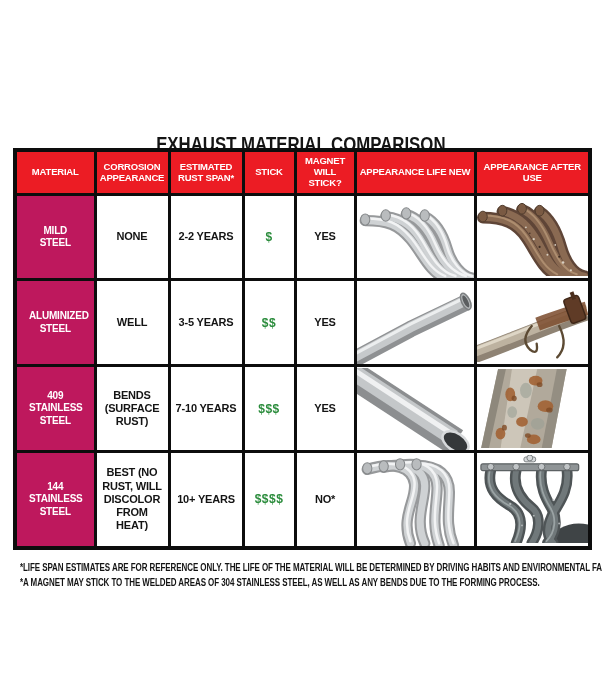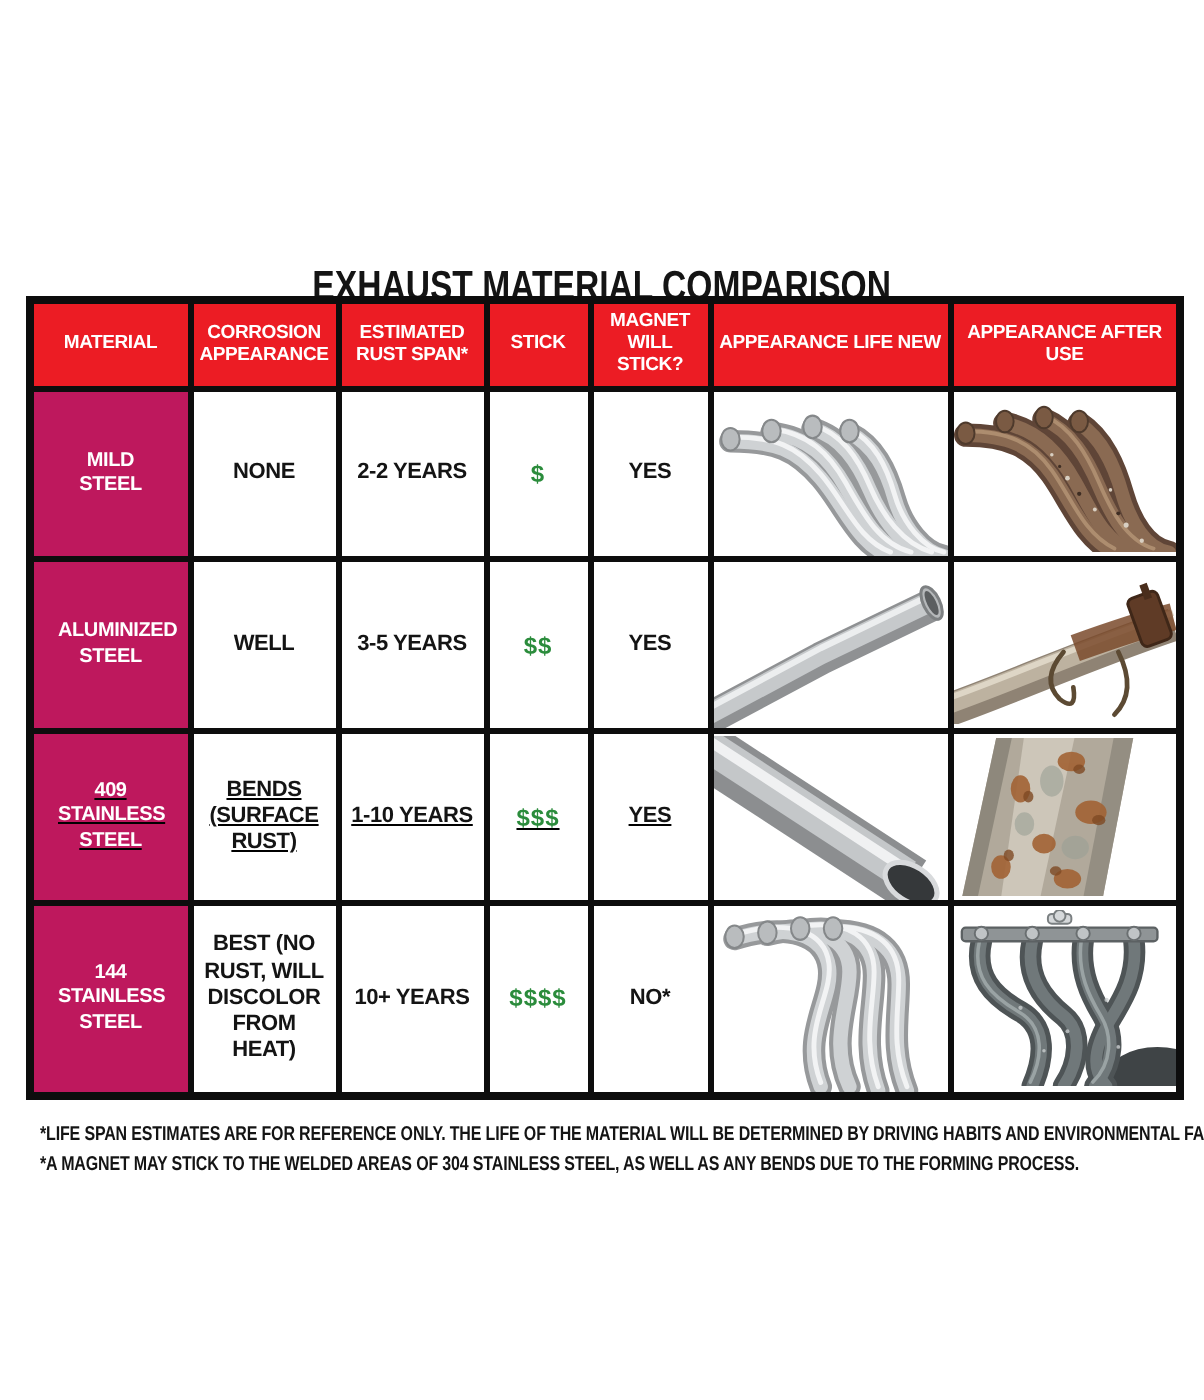--- a/index.html
+++ b/index.html
@@ -27,21 +27,21 @@
     height:37px;padding:2px 2px;letter-spacing:-0.2px;
   }
   th.mat{
     background:#be185d;color:#ffffff;font-size:10px;line-height:1.25;
     padding:2px 12px;letter-spacing:-0.2px;
   }
   td.val{background:#ffffff;color:#141414;font-size:11px;line-height:1.2;padding:2px 4px;letter-spacing:-0.2px;margin-left:10px;}
   td.cost{background:#ffffff;color:#2b8c3c;font-size:12px;letter-spacing:0.5px;padding:0 2px;}
   td.img{background:#ffffff;padding:0;}
   td.img svg{display:block;width:100%;height:100%;}
-  tr.r1{height:85px;} tr.r2{height:86px;} tr.r3{height:86px;text-decoration:underline;} tr.r4{height:96px;}
+  tr.r1{height:85px;} tr.r2{height:86px;} tr.r3{height:86px;} tr.r4{height:96px;}
   .foot{
     position:absolute;left:20px;top:560px;width:575px;color:#141414;
   }
   .foot div{
     font-size:10px;font-weight:bold;white-space:nowrap;line-height:1.5;
     transform:scaleX(0.80);transform-origin:left center;letter-spacing:-0.1px;
   }
 </style>
 </head>
 <body>
@@ -181,21 +181,21 @@
           <path d="M56,44 q-12,14 -2,24 q9,7 7,-6"></path>
           <path d="M84,44 q10,20 -2,32"></path>
         </g>
       </svg>
     </td>
   </tr>
 
   <tr class="r3">
     <th class="mat">409 STAINLESS STEEL</th>
     <td class="val">BENDS (SURFACE RUST)</td>
-    <td class="val">1-10 YEARS</td>
+    <td class="val">7-10 YEARS</td>
     <td class="cost">$$$</td>
     <td class="val">YES</td>
     <td class="img">
       <svg viewBox="0 0 114 80" preserveAspectRatio="none" aria-label="new-polished-straight-pipe-photo">
         <g fill="none" stroke-linecap="butt">
           <path d="M-2,8 L96,72" stroke="#8c8e90" stroke-width="27"></path>
           <path d="M-4,4 L94,68" stroke="#c4c7c9" stroke-width="16"></path>
           <path d="M-6,0 L92,64" stroke="#f0f1f2" stroke-width="5"></path>
         </g>
         <ellipse cx="96" cy="72" rx="8.5" ry="14" transform="rotate(-57 96 72)" fill="#35383a" stroke="#d8dadc" stroke-width="2.5"></ellipse>

